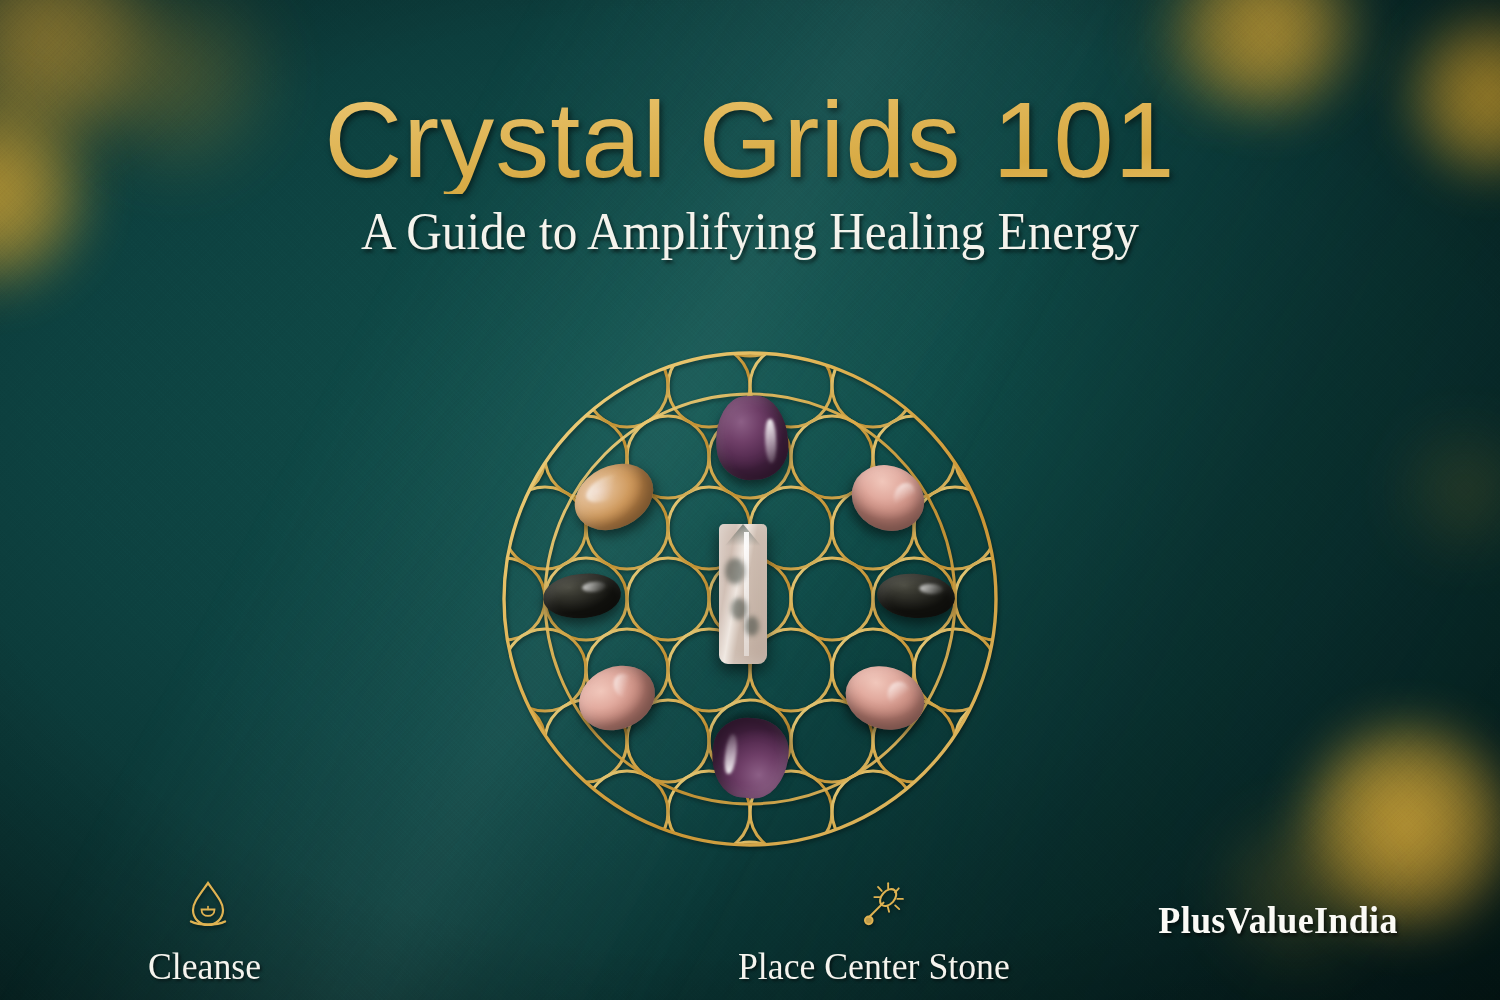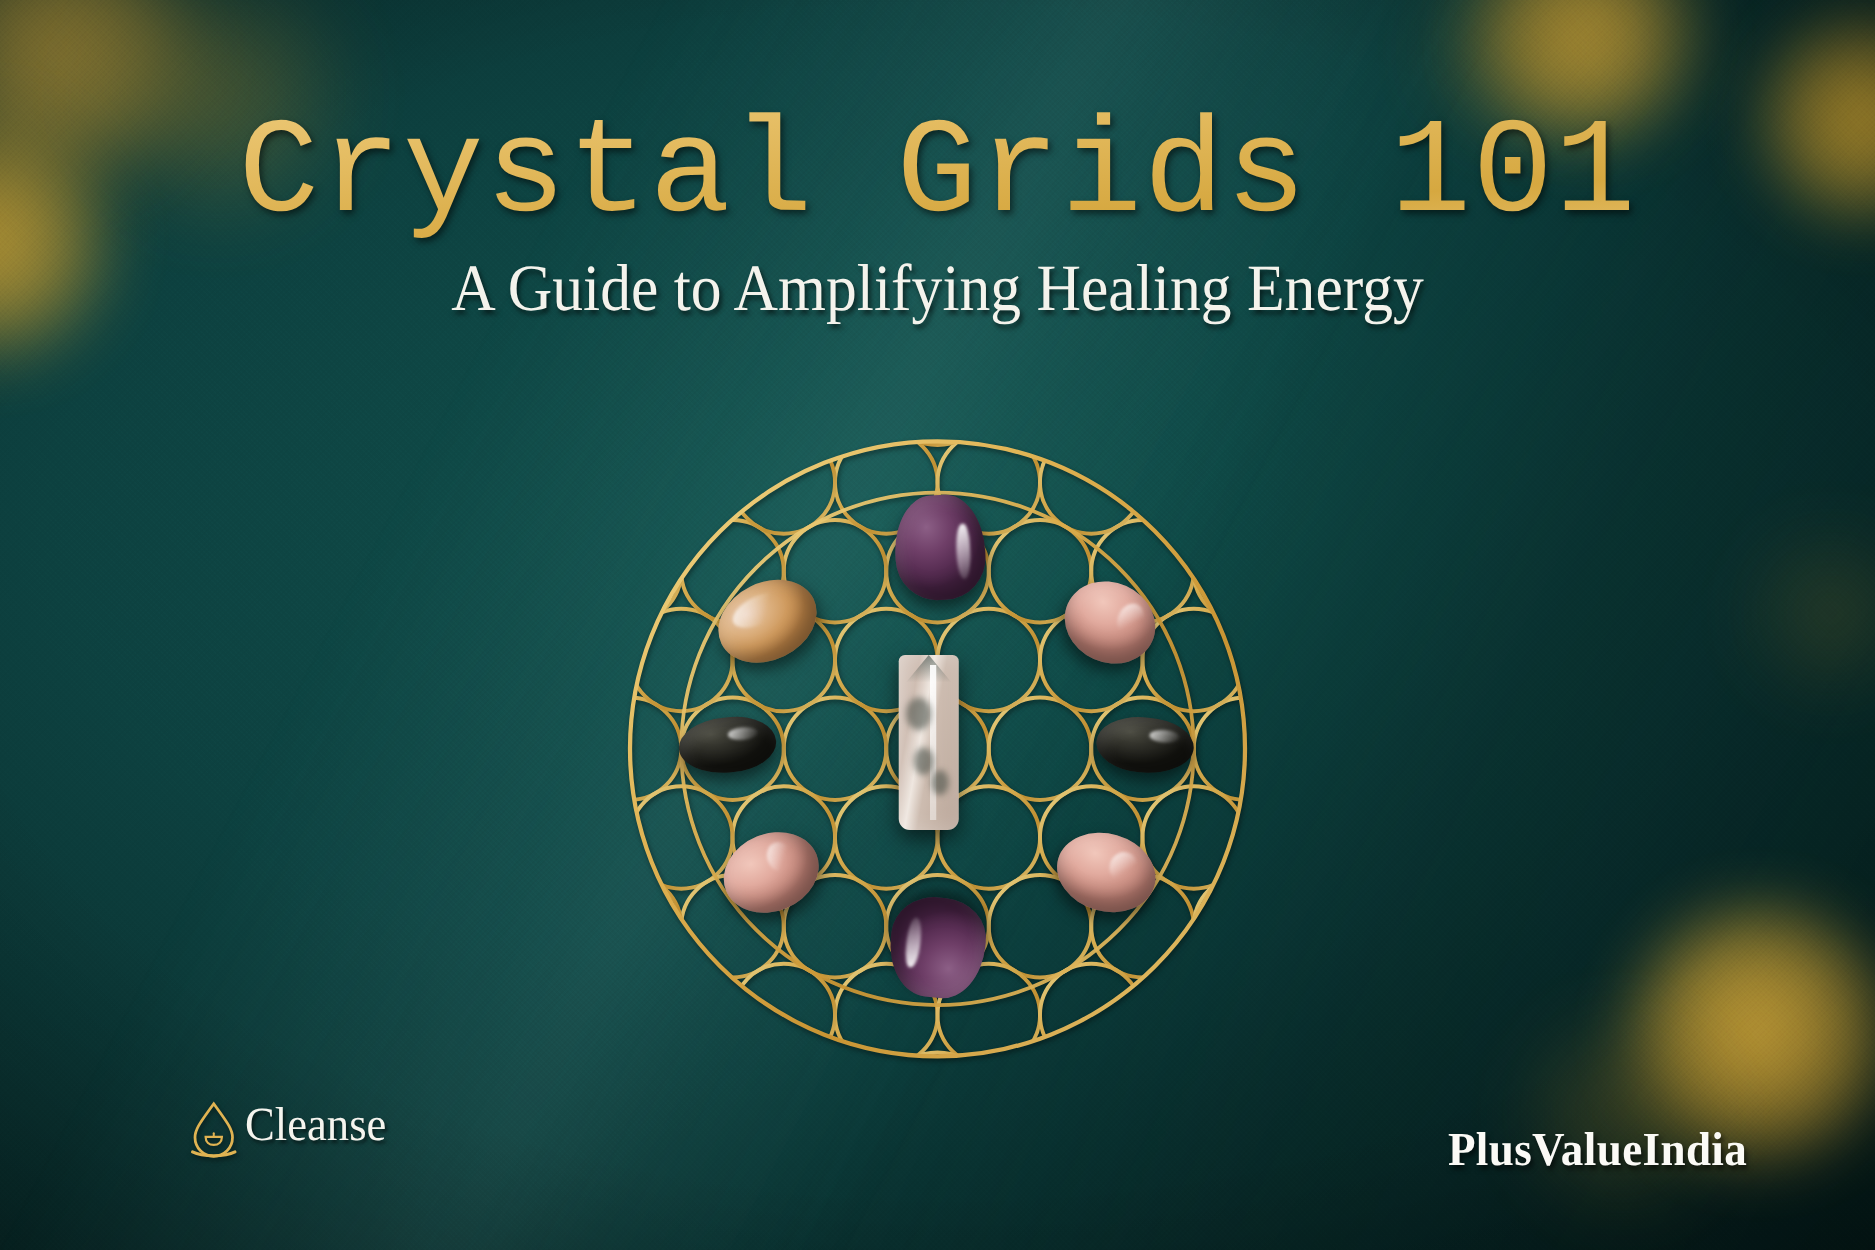--- a/index.html
+++ b/index.html
@@ -49,21 +49,21 @@
     background-image:
       repeating-linear-gradient(45deg, rgba(255,255,255,.055) 0 1px, rgba(0,0,0,0) 1px 3px),
       repeating-linear-gradient(-45deg, rgba(0,0,0,.07) 0 1px, rgba(0,0,0,0) 1px 3px);
   }
   .bokeh{position:absolute;border-radius:50%;filter:blur(24px);pointer-events:none;}
 
   
   .header{position:absolute;left:0;right:0;top:0;text-align:center;}
   .title{
     margin:0;padding-top:86px;
-    font-family:Liberation Mono, monospace;
+    font-family:Liberation Sans, sans-serif;
     font-size:108px;line-height:1.0;font-weight:400;
     letter-spacing:1px;
     color:#e8c268;
     background:linear-gradient(176deg,#f6dd9b 0%,#e7c068 44%,#d6a840 78%,#e9c776 100%);
     -webkit-background-clip:text;background-clip:text;
     -webkit-text-fill-color:transparent;
     filter:drop-shadow(2px 3px 3px rgba(0,0,0,.55));
   }
   .subtitle{
     margin:10px 0 0 0;
@@ -121,21 +121,21 @@
     position:absolute;top:6%;left:52%;width:5px;height:88%;
     background:linear-gradient(180deg,rgba(255,255,255,.9),rgba(255,255,255,.45));
     filter:blur(.6px);
   }
   .quartz .incl{position:absolute;border-radius:50%;background:rgba(60,70,62,.55);filter:blur(2.5px);}
 
   
   .footer{
     position:absolute;left:0;right:0;bottom:58px;height:70px;
   }
-  .step{position:absolute;display:flex;gap:2px;}
+  .step{position:absolute;display:flex;align-items:center;gap:14px;flex-direction:column;}
   .step .ico{width:46px;height:52px;flex:0 0 auto;
     filter:drop-shadow(1px 2px 2px rgba(0,0,0,.5));}
   .step .lbl{
     font-family:"Liberation Serif", serif;
     font-size:38px;color:#f5f4ee;white-space:nowrap;
     transform:scaleX(.94);transform-origin:left center;
     text-shadow:2px 2px 3px rgba(0,0,0,.55);
   }
   .brand{
     position:absolute;right:96px;bottom:58px;
@@ -314,18 +314,37 @@
           <path d="M23 5 C33 19 38 25 38 32 A15 15 0 0 1 8 32 C8 25 13 19 23 5 Z"></path>
           <path d="M16.5 31.5 h13 c0 4.2 -2.9 6.4 -6.5 6.4 s-6.5 -2.2 -6.5 -6.4 z" stroke-width="1.8"></path>
           <path d="M23 28.5 v3" stroke-width="1.6"></path>
           <path d="M6 43.5 C14 47.6 32 47.6 40 43.5" stroke-width="2.4"></path>
         </svg>
       </span>
       <span class="lbl">Cleanse</span>
     </div>
 
 
+    <div class="step" style="left:738px;top:6px;">
+      <span class="ico">
+        <svg viewBox="0 0 52 52" width="48" height="52" fill="none" stroke="#e0b352" stroke-width="2.2" stroke-linecap="round">
+          <ellipse cx="30.5" cy="19" rx="7" ry="10.5" transform="rotate(42 30.5 19)"></ellipse>
+          <path d="M25.5 24.5 L10 40"></path>
+          <path d="M9.5 39.5 a4.2 4.2 0 1 0 4.2 4.2 a4.2 4.2 0 0 0 -4.2 -4.2 z" stroke-width="2" fill="#e0b352" fill-opacity=".85"></path>
+          <g stroke-width="2">
+            <path d="M30.5 3.5 v6"></path>
+            <path d="M42 9 l-4 4.3"></path>
+            <path d="M46.5 20.5 h-6"></path>
+            <path d="M42.5 31.5 l-4.4 -4"></path>
+            <path d="M19.5 7.5 l4 4.4"></path>
+            <path d="M15.5 18.5 h5.5"></path>
+            <path d="M31.5 34.5 l-1.4 -5.6"></path>
+          </g>
+        </svg>
+      </span>
+      <span class="lbl">Place Center Stone</span>
+    </div>
 
   </div>
 
   <div class="brand">PlusValueIndia</div>
 
 </div>
 
 </body></html>

